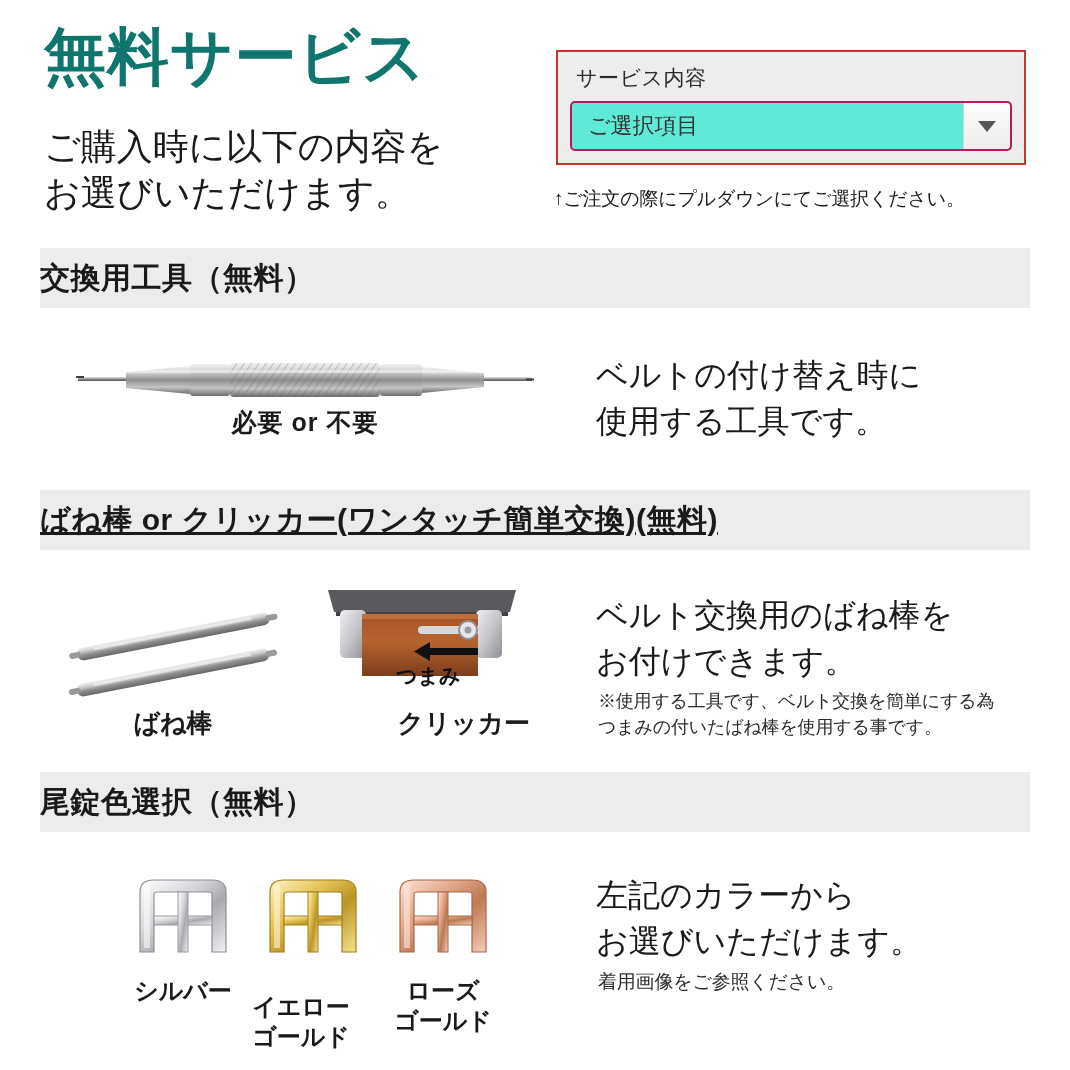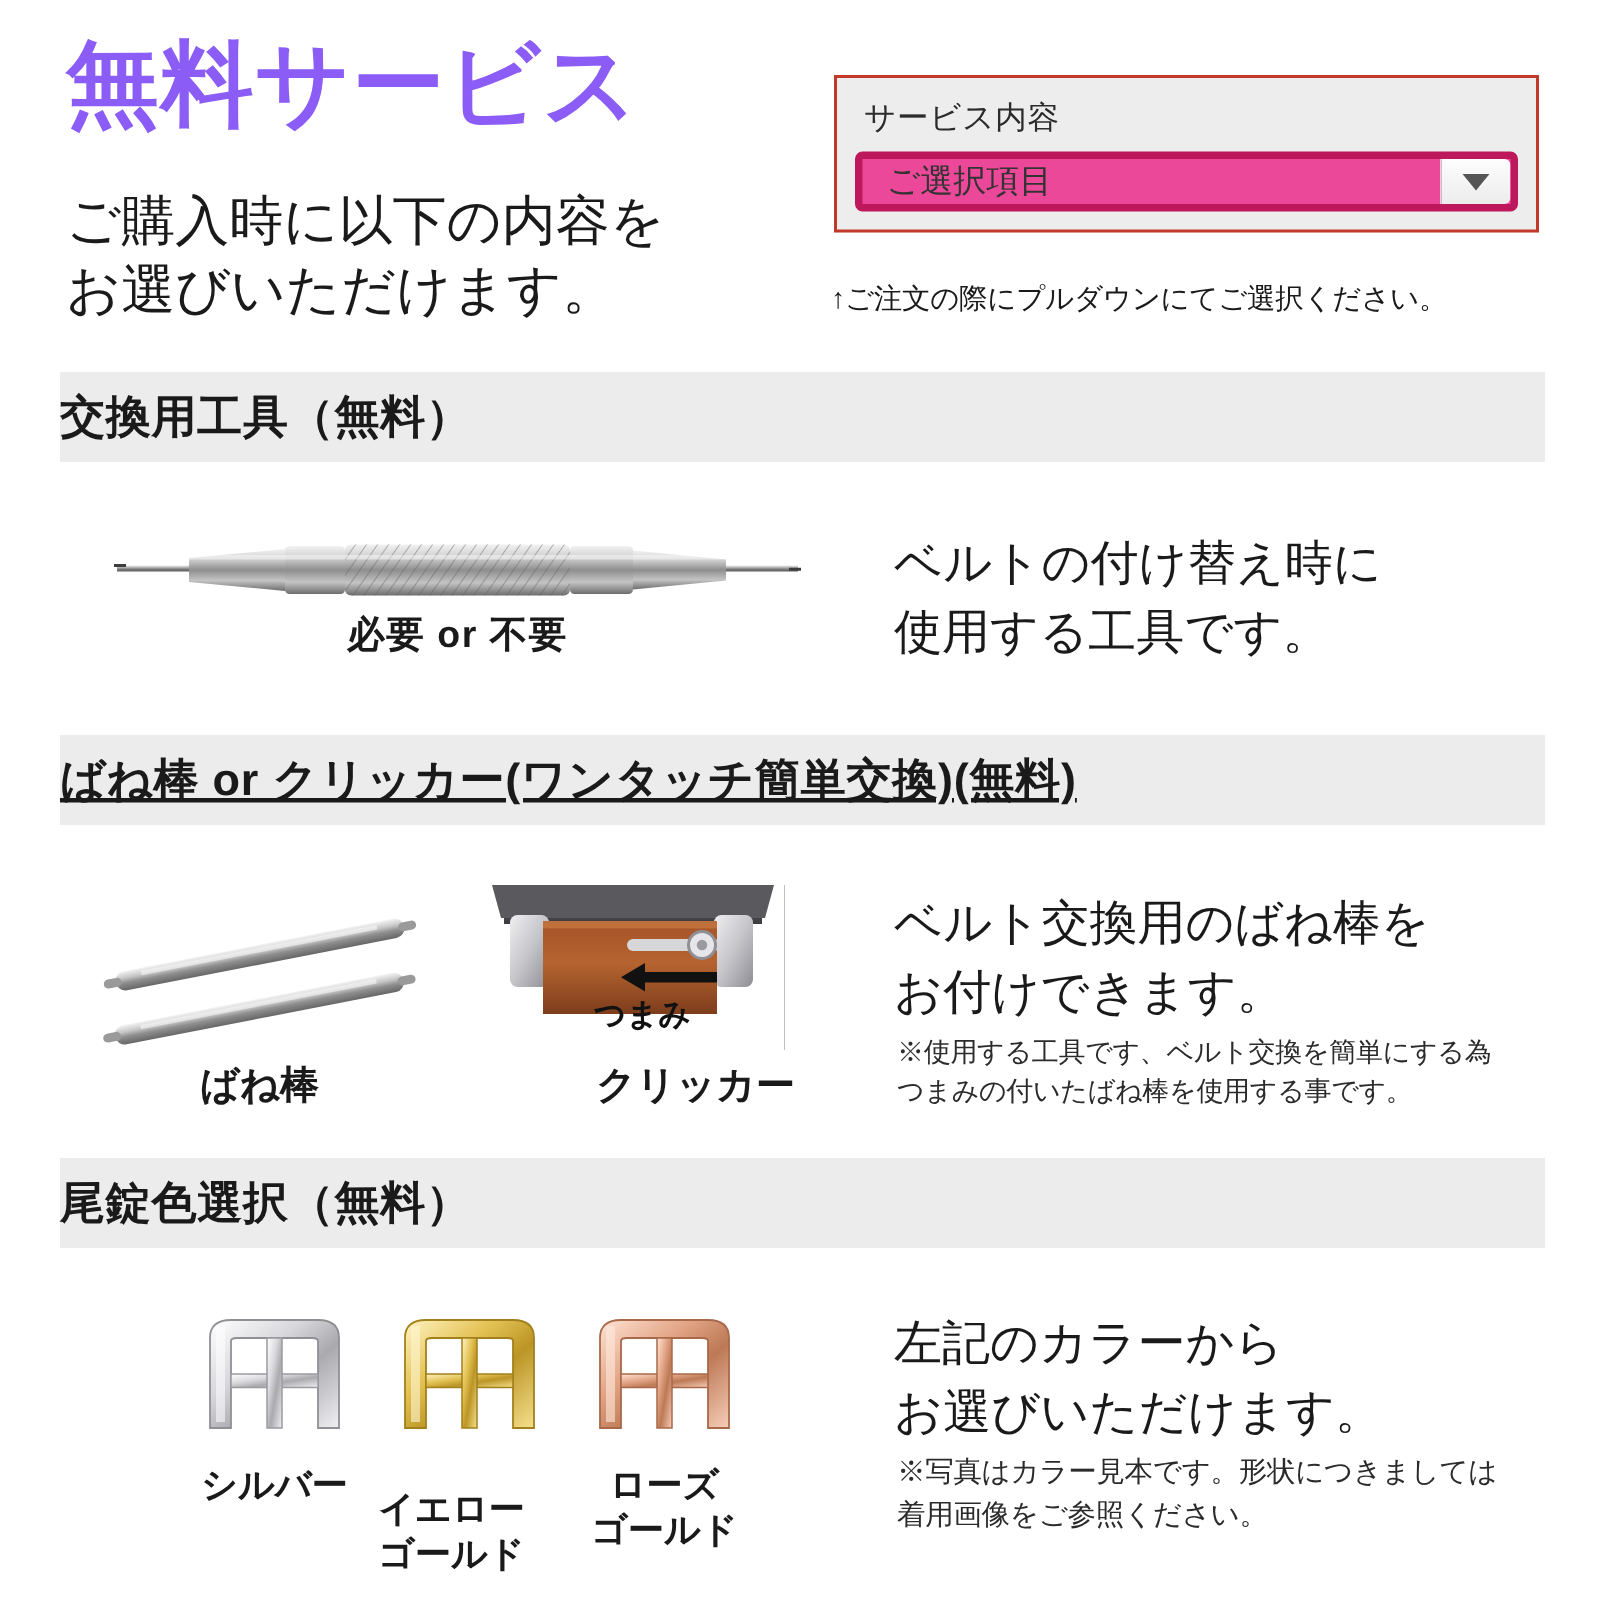--- a/index.html
+++ b/index.html
@@ -29,21 +29,21 @@
     width: 1070px;
     height: 232px;
   }
   .headline {
     position: absolute;
     left: 44px;
     top: 24px;
     font-size: 62px;
     font-weight: bold;
     letter-spacing: 1px;
-    color: #8b5cf6;
+    color: #0f766e;
     line-height: 1.05;
     white-space: nowrap;
   }
   .subhead {
     position: absolute;
     left: 44px;
     top: 124px;
     font-size: 36px;
     font-weight: 500;
     color: #1a1a1a;
@@ -64,23 +64,23 @@
     box-sizing: border-box;
   }
   .select-label {
     font-size: 21px;
     color: #2b2b2b;
     padding: 12px 0 9px 18px;
     letter-spacing: 0.5px;
   }
   .select-control {
     margin: 0 12px 12px 12px;
-    height: 40px;
-    background: #ec4899;
-    border: 5px solid #be185d;
+    height: 50px;
+    background: #5eead4;
+    border: 2px solid #be185d;
     border-radius: 5px;
     display: flex;
     align-items: center;
     box-sizing: border-box;
     position: relative;
   }
   .select-value {
     font-size: 22px;
     color: #333;
     padding-left: 16px;
@@ -481,17 +481,16 @@
   <div class="buckle-caption" style="left:378px;">
     <div>ローズ</div>
     <div>ゴールド</div>
   </div>
 
   <div class="sec3-desc">
     <div>左記のカラーから</div>
     <div>お選びいただけます。</div>
   </div>
   <div class="sec3-note">
-    <div>※写真はカラー見本です。形状につきましては</div>
     <div>着用画像をご参照ください。</div>
   </div>
 
 </div>
 
 </body></html>

